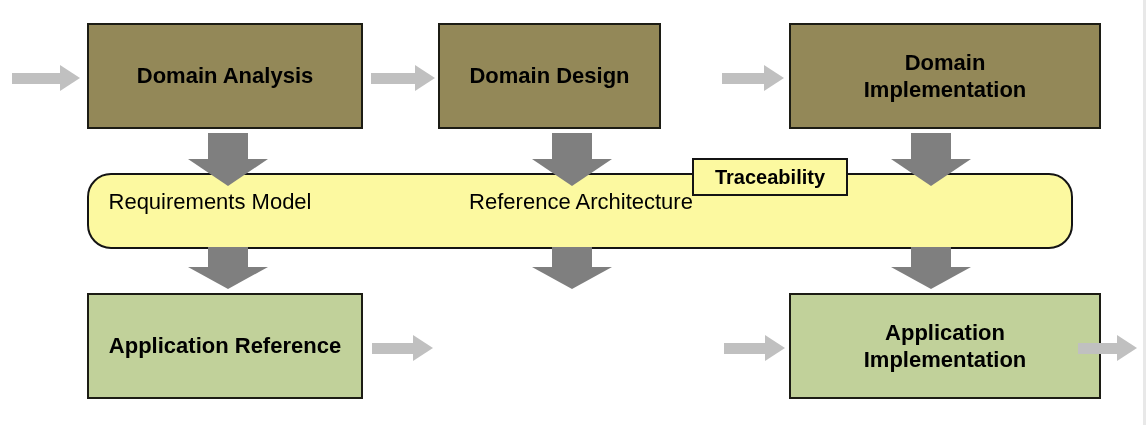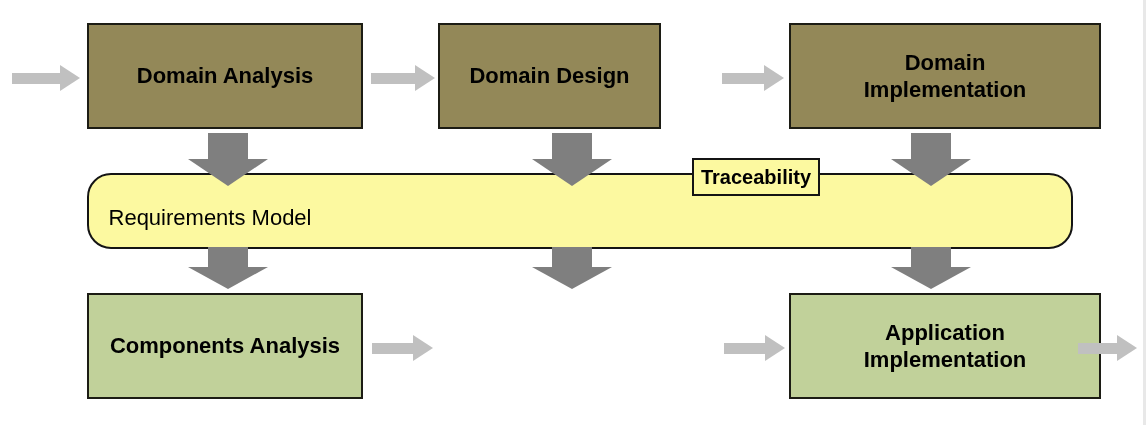--- a/index.html
+++ b/index.html
@@ -22,26 +22,26 @@
   .col2 { left:438px; width:223px; }
   .col3 { left:789px; width:312px; }
   
   .band {
     position:absolute; box-sizing:border-box;
     left:87px; top:173px; width:986px; height:76px;
     background:#fcf9a0; border:2px solid #141414; border-radius:24px;
     z-index:1;
   }
   .band-label {
-    position:absolute; top:205px; transform:translateX(-50%);
+    position:absolute; top:189px; transform:translateX(-50%);
     font-size:22px; color:#000; white-space:nowrap; z-index:2;
   }
   .tag {
     position:absolute; box-sizing:border-box;
-    left:692px; top:158px; width:128px; height:38px;
+    left:692px; top:158px; width:156px; height:38px;
     background:#fcf9a0; border:2px solid #141414;
     display:flex; align-items:center; justify-content:center;
     font-weight:bold; font-size:20px; color:#000; z-index:4;
   }
   
   .darr {
     position:absolute; width:80px;
     display:flex; flex-direction:column; align-items:center; z-index:3;
   }
   .darr .sh { width:40px; background:#7f7f7f; }
@@ -73,37 +73,38 @@
 </style>
 </head>
 <body>
 
 <div class="canvas">
 
   <div class="edge-line"></div>
 
   <div class="band"></div>
   <div class="band-label" style="left:210px">Requirements Model</div>
+  <div class="band-label" style="left:581px">Reference Architecture</div>
   <div class="tag">
     <span>Traceability</span>
   </div>
 
   <div class="pbox domain col1">
     <span>Domain Analysis</span>
   </div>
   <div class="pbox domain col2">
     <span>Domain Design</span>
   </div>
   <div class="pbox domain col3">
     <span>Domain
 Implementation</span>
   </div>
 
   <div class="pbox app col1">
-    <span>Components Analysis</span>
+    <span>Application Reference</span>
   </div>
   <div class="pbox app col3">
     <span>Application
 Implementation</span>
   </div>
 
   <div class="rarr rtop" style="left:12px;width:68px">
     <div class="sh"></div>
     <div class="hd"></div>
   </div>

